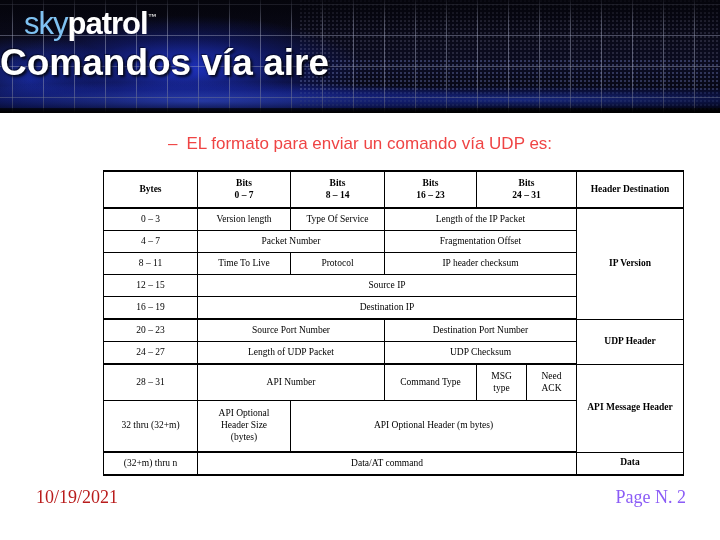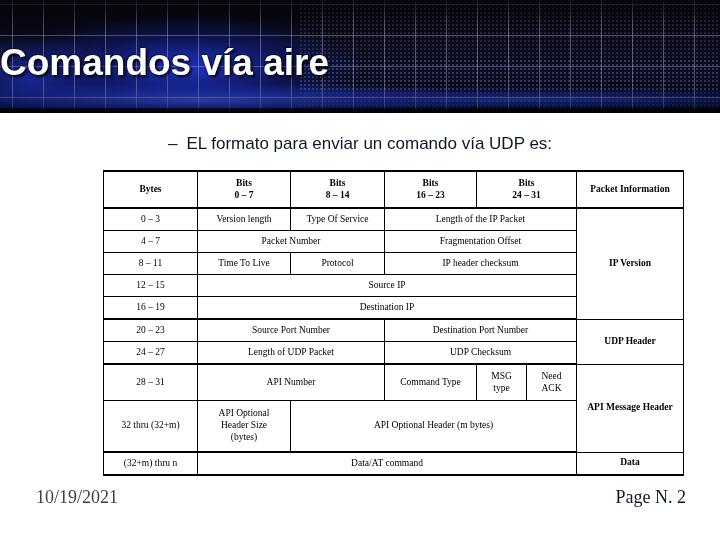--- a/index.html
+++ b/index.html
@@ -116,21 +116,21 @@
   }
 
   
   .bullet-line {
     position: absolute;
     left: 0; top: 134px;
     width: 720px;
     text-align: center;
     font-family: "Liberation Sans", sans-serif;
     font-size: 17px;
-    color: #0f172a;
+    color: #ef4444;
     white-space: nowrap;
   }
   .bullet-dash { margin-right: 9px; }
 
   
   .table-wrap {
     position: absolute;
     left: 103px; top: 170px;
     width: 580px;
   }
@@ -168,40 +168,41 @@
   tr.r-xtall td { height: 48px; }
   .thickbottom { border-bottom: 2.5px solid #000000 !important; }
   .thicktop { border-top: 2.5px solid #000000 !important; }
 
   
   .footer-date {
     position: absolute;
     left: 36px; top: 487px;
     font-family: "Liberation Serif", serif;
     font-size: 18px;
-    color: #404040;
+    color: #b91c1c;
   }
   .footer-page {
     position: absolute;
     right: 34px; top: 487px;
     font-family: "Liberation Serif", serif;
     font-size: 18px;
-    color: #0f172a;
+    color: #8b5cf6;
   }
 </style>
 </head>
 <body>
 
 <div class="banner">
   <div class="banner-dots"></div>
   <div class="banner-dots2"></div>
   <div class="banner-grid"></div>
   <div class="banner-grid-fade"></div>
   <div class="banner-bottomline"></div>
 
+  <div class="logo"><span class="sky">sky</span><span class="patrol">patrol</span><span class="tm">™</span></div>
 
   <div class="banner-title">Comandos vía aire</div>
 </div>
 
 <div class="bullet-line"><span class="bullet-dash">–</span><span>EL formato para enviar un comando vía UDP es:</span></div>
 
 <div class="table-wrap">
 <table class="packet">
   <colgroup>
     <col style="width:94px">
@@ -224,21 +225,21 @@
         <div>8 – 14</div>
       </td>
       <td class="hdr thicktop thickbottom">
         <div>Bits</div>
         <div>16 – 23</div>
       </td>
       <td class="hdr thicktop thickbottom" colspan="2">
         <div>Bits</div>
         <div>24 – 31</div>
       </td>
-      <td class="hdr grp thicktop thickbottom">Packet Information</td>
+      <td class="hdr grp thicktop thickbottom">Header Destination</td>
     </tr>
 
     <tr class="r-norm">
       <td class="bytecol">0 – 3</td>
       <td>Version length</td>
       <td>Type Of Service</td>
       <td colspan="3">Length of the IP Packet</td>
       <td class="grp" rowspan="5">IP Version</td>
     </tr>
 

